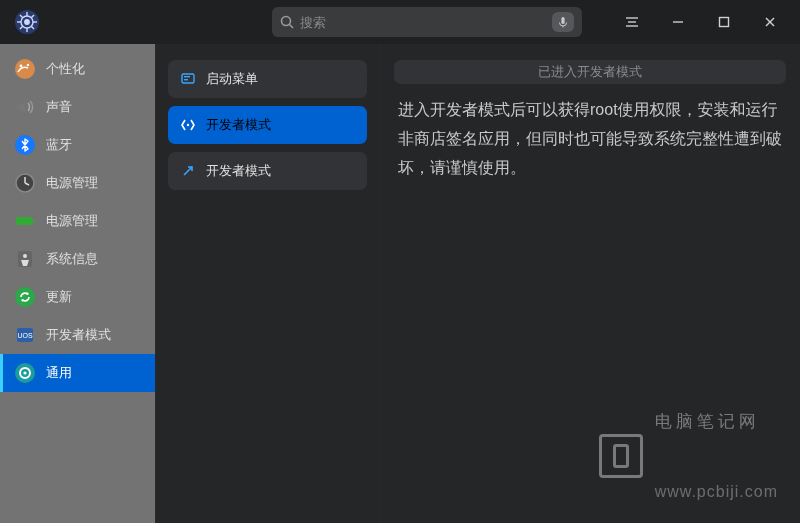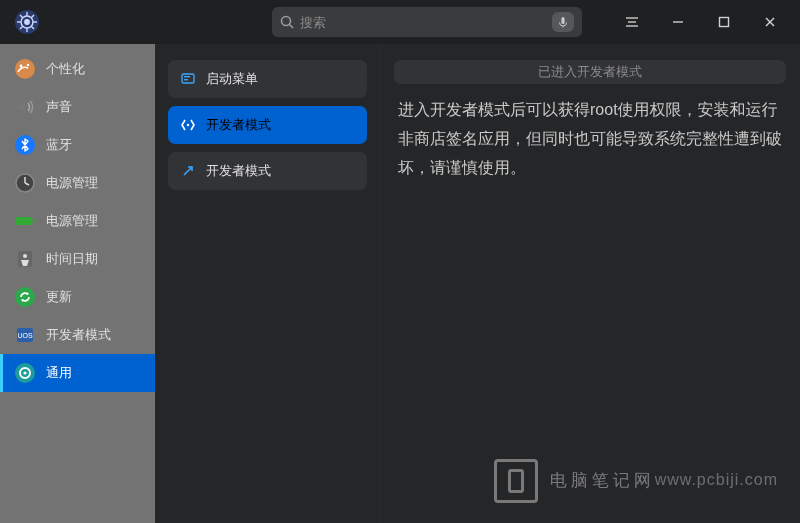--- a/index.html
+++ b/index.html
@@ -168,21 +168,21 @@
     gap: 12px;
     opacity: 0.5;
     color: #ccc;
     font-size: 13px;
   }
   .watermark .wm-logo {
     width: 44px; height: 44px; border: 3px solid #ccc; border-radius: 4px;
     display:flex; align-items:center; justify-content:center;
   }
   .watermark .wm-logo div { width: 16px; height: 24px; border: 3px solid #ccc; border-radius: 3px; }
-  .watermark .wm-text { display:flex; line-height:1.4; }
+  .watermark .wm-text { display:flex; flex-direction: column; line-height:1.4;gap:47px; }
   .watermark .wm-text .t1 { font-size: 17px; letter-spacing: 4px; }
   .watermark .wm-text .t2 { font-size: 16px; letter-spacing: 1px; opacity: 0.85; }
 </style>
 </head>
 <body>
 
 <div class="window">
 
   <div class="titlebar">
     <div class="app-icon">
@@ -299,21 +299,21 @@
         <span>电源管理</span>
       </div>
       <div class="nav-item">
         <span class="nav-icon">
           <svg width="22" height="22" viewBox="0 0 22 22">
               <rect x="4" y="3" width="14" height="16" rx="2" fill="#666"></rect>
               <circle cx="11" cy="8" r="2" fill="#ddd"></circle>
               <path d="M7 12h8l-2 6h-4z" fill="#ddd"></path>
             </svg>
         </span>
-        <span>时间日期</span>
+        <span>系统信息</span>
       </div>
       <div class="nav-item">
         <span class="nav-icon">
           <svg width="22" height="22" viewBox="0 0 22 22">
               <circle cx="11" cy="11" r="10" fill="#2aa84a"></circle>
               <path d="M7 11a4 4 0 0 1 7-2.5M15 11a4 4 0 0 1-7 2.5" fill="none" stroke="#fff" stroke-width="1.6"></path>
               <path d="M13 6l2 2-2.5 1zM9 16l-2-2 2.5-1z" fill="#fff"></path>
             </svg>
         </span>
         <span>更新</span>

